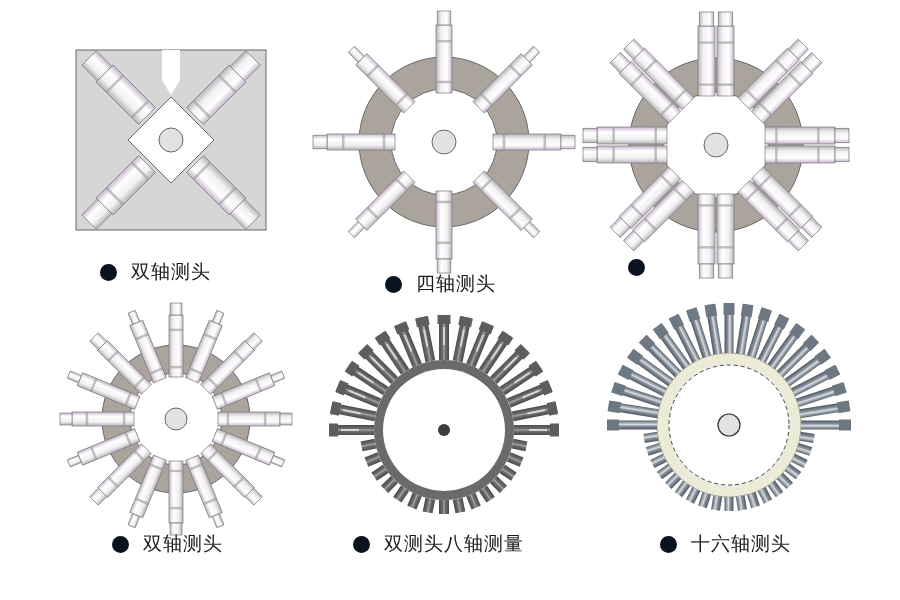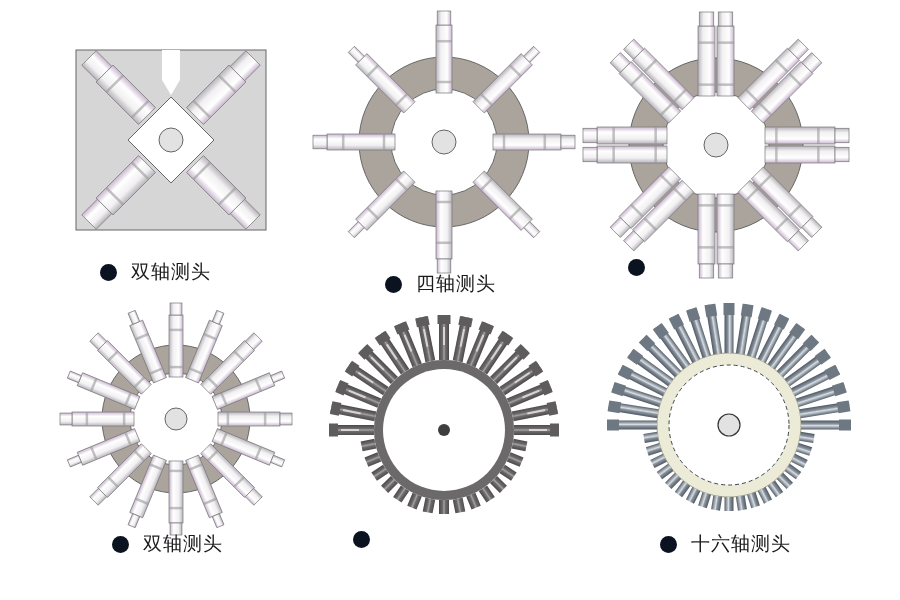--- a/index.html
+++ b/index.html
@@ -763,17 +763,18 @@
 </div>
 <div class="label" id="lab-2" style="left: 628px; top: 259px;">
   <span class="dot"></span>
 </div>
 <div class="label" id="lab-3" style="left: 112px; top: 531px;">
   <span class="dot"></span>
   <span>双轴测头</span>
 </div>
 <div class="label" id="lab-4" style="left: 353px; top: 531px;">
   <span class="dot"></span>
+  <span>双测头八轴测量</span>
 </div>
 <div class="label" id="lab-5" style="left: 660px; top: 531px;">
   <span class="dot"></span>
   <span>十六轴测头</span>
 </div>
 
 </body></html>

